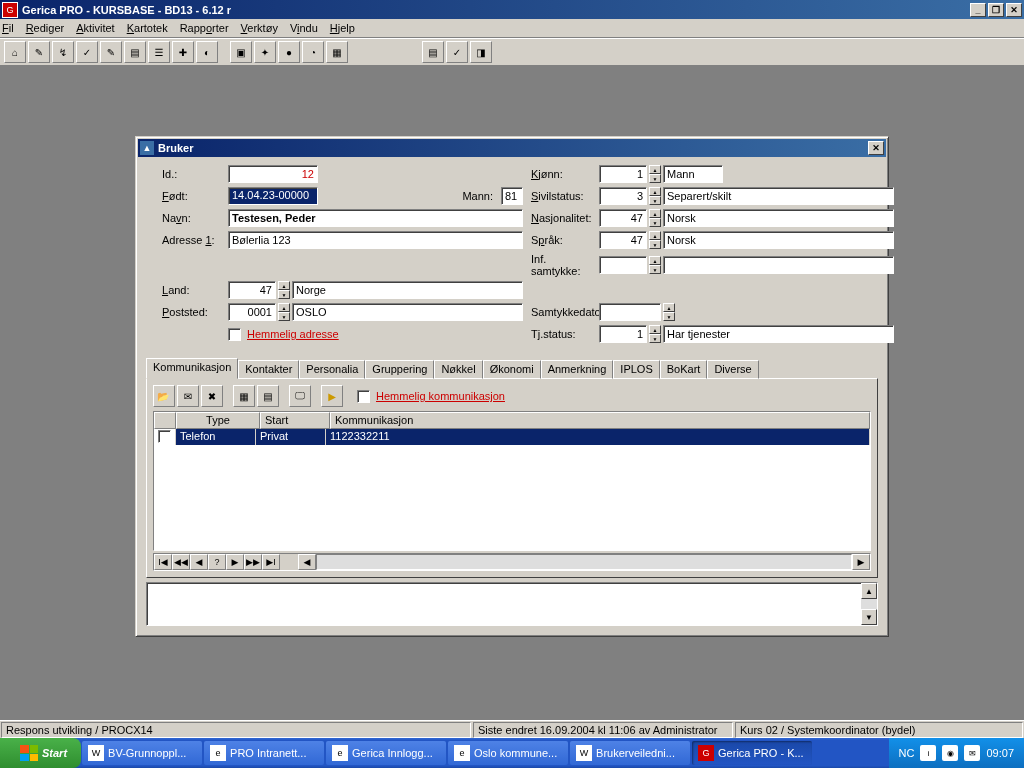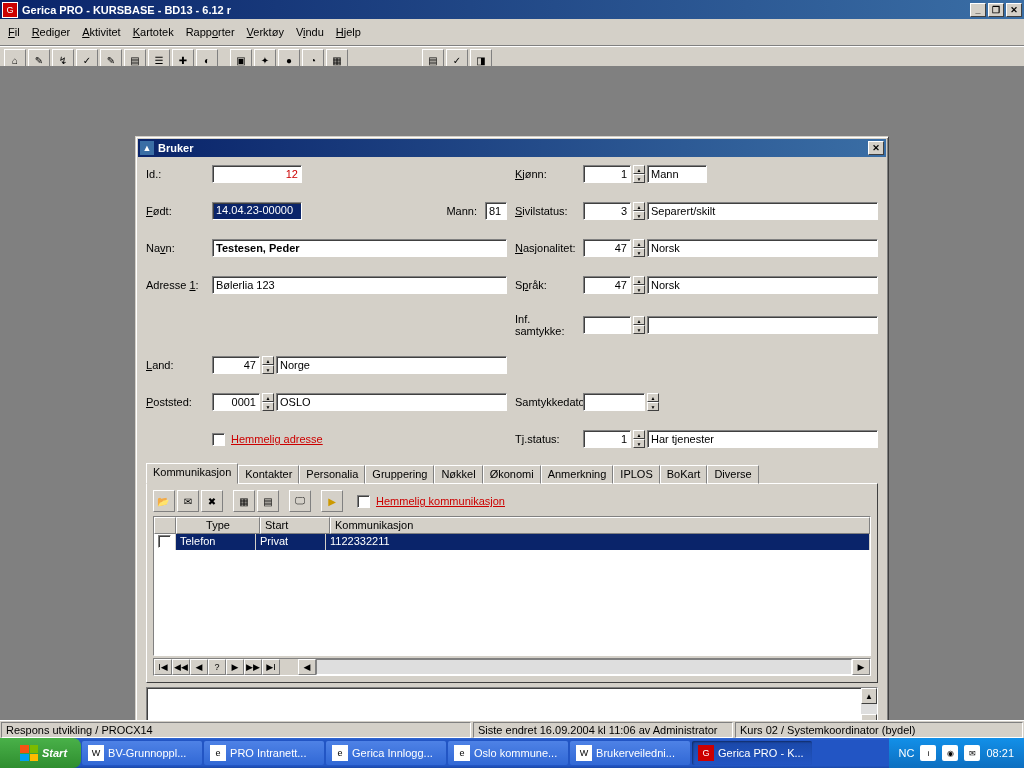--- a/index.html
+++ b/index.html
@@ -4,38 +4,38 @@
 <style>
 * { box-sizing: border-box; margin: 0; padding: 0; font-family: "MS Sans Serif", Tahoma, sans-serif; font-size: 11px; }
 body { width: 1024px; height: 768px; background: #808080; overflow: hidden; position: relative; }
 
 
 .app-titlebar { background: linear-gradient(to right, #0a246a, #3a6ea5); color: #fff; height: 19px; display: flex; align-items: center; padding: 0 2px; }
 .app-titlebar .icon { width: 16px; height: 16px; background: #c00; border: 1px solid #fff; margin-right: 4px; font-size: 9px; display:flex;align-items:center;justify-content:center; }
 .app-titlebar .title { font-weight: bold; flex: 1; }
 .winbtn { width: 16px; height: 14px; background: #d4d0c8; border: 1px solid; border-color: #fff #404040 #404040 #fff; margin-left: 2px; display: flex; align-items: center; justify-content: center; font-size: 9px; font-weight: bold; color: #000; }
 
-.menubar { background: #d4d0c8; height: 27px; display: flex; align-items: center; padding: 0 8px; border-bottom: 1px solid #808080; }
+.menubar { background: #d4d0c8; height: 19px; display: flex; align-items: center; padding: 0 2px; border-bottom: 1px solid #808080; }
 .menubar span { margin-right: 12px; cursor: default; }
 .menubar u { text-decoration: underline; }
 
 .toolbar { background: #d4d0c8; height: 28px; border-top: 1px solid #fff; border-bottom: 1px solid #808080; display: flex; align-items: center; padding: 0 4px; gap: 2px; }
 .tbtn { width: 22px; height: 22px; background: #d4d0c8; border: 1px solid; border-color: #fff #808080 #808080 #fff; display:flex;align-items:center;justify-content:center; font-size:10px; }
 .tsep { width: 8px; }
 
 .mdi { position: absolute; top: 66px; left: 0; right: 0; bottom: 40px; background: #808080; }
 
 
 .bruker { position: absolute; left: 135px; top: 70px; width: 754px; background: #d4d0c8; border: 1px solid; border-color: #d4d0c8 #404040 #404040 #d4d0c8; box-shadow: inset 1px 1px 0 #fff, inset -1px -1px 0 #808080; }
 .bruker-title { background: linear-gradient(to right, #0a246a, #3a6ea5); color: #fff; height: 18px; display: flex; align-items: center; padding: 0 2px; margin: 2px; }
 .bruker-title .ic { width:14px;height:14px;background:#3a6ea5;margin-right:4px;display:flex;align-items:center;justify-content:center;font-size:9px;color:#fff;}
 .bruker-title .t { font-weight: bold; flex:1; }
 .bruker-body { padding: 6px 10px 10px 10px; }
 
-.form-grid { display: grid; grid-template-columns: 58px 1fr 60px 1fr; gap: 19px 8px; align-items: center; width:100%; }
+.form-grid { display: grid; grid-template-columns: 58px 1fr 60px 1fr; gap: 4px 8px; align-items: center; width:100%;margin-left:16px; }
 .form-grid .lbl { }
 .form-grid .lbl u { text-decoration: underline; }
 .form-grid .field { display: flex; align-items: center; gap: 2px; }
 
 .inp { background: #fff; border: 1px solid; border-color: #808080 #fff #fff #808080; box-shadow: inset 1px 1px 0 #404040; height: 18px; padding: 1px 3px; }
 .inp-sel { background: #0a246a; color: #fff; }
 .inp-right { text-align: right; color: #c00; }
 .spin { width: 12px; height: 18px; display: flex; flex-direction: column; }
 .spin div { flex:1; background:#d4d0c8; border:1px solid; border-color:#fff #404040 #404040 #fff; font-size:5px; display:flex;align-items:center;justify-content:center; }
 .chk { width:13px;height:13px;background:#fff;border:1px solid;border-color:#808080 #fff #fff #808080;box-shadow:inset 1px 1px 0 #404040;display:inline-block;vertical-align:middle;margin-right:4px; }
@@ -357,15 +357,15 @@
     </div>
   <div class="taskbtn active">
       <div class="ti" style="background:#c00;color:#fff">G</div>
       <span>Gerica PRO - K...</span>
     </div>
   <div class="systray">
     <span>NC</span>
     <div class="tic">i</div>
     <div class="tic">◉</div>
     <div class="tic">✉</div>
-    <span>08:21</span>
+    <span>09:07</span>
   </div>
 </div>
 
 </body></html>

